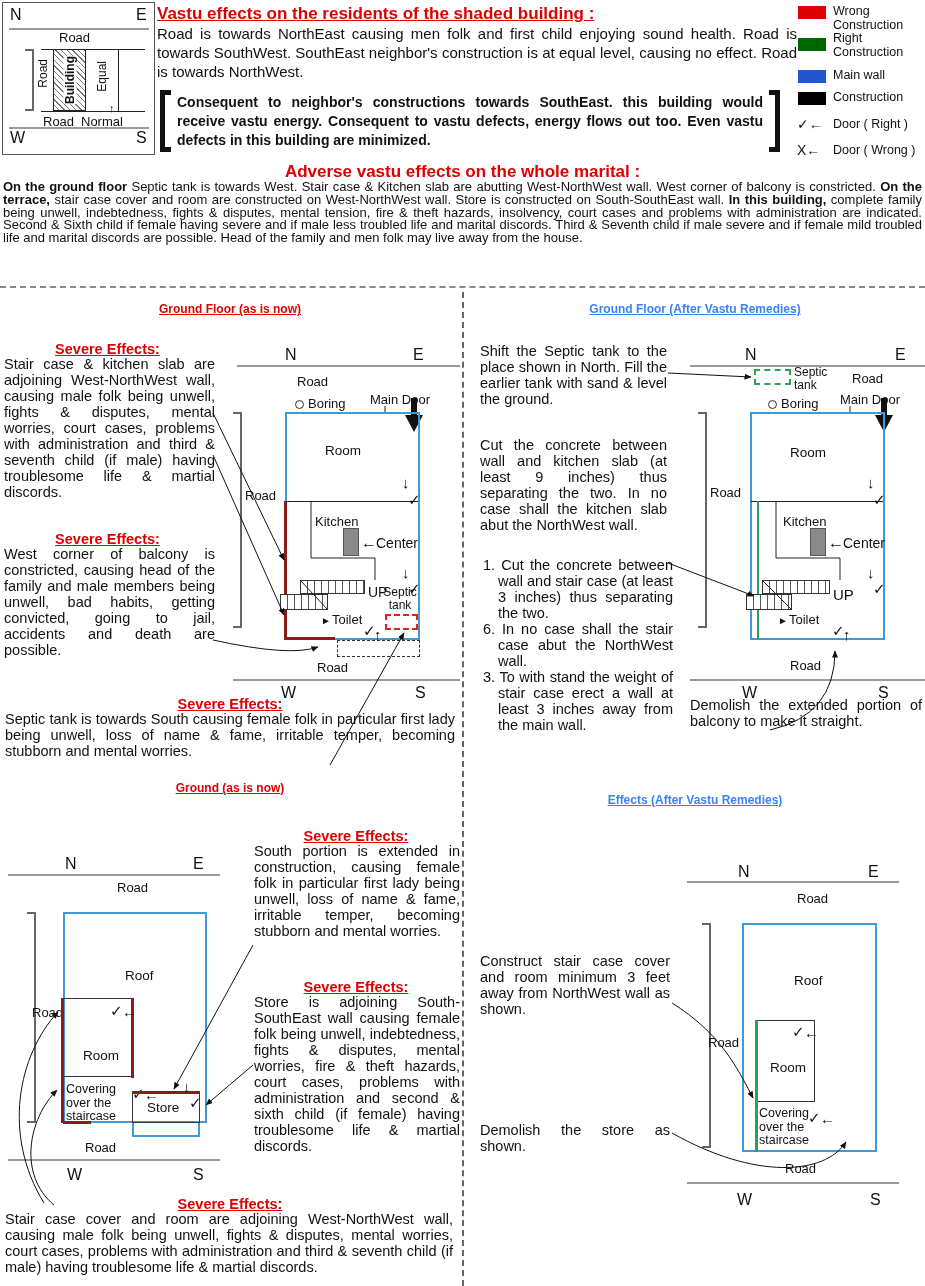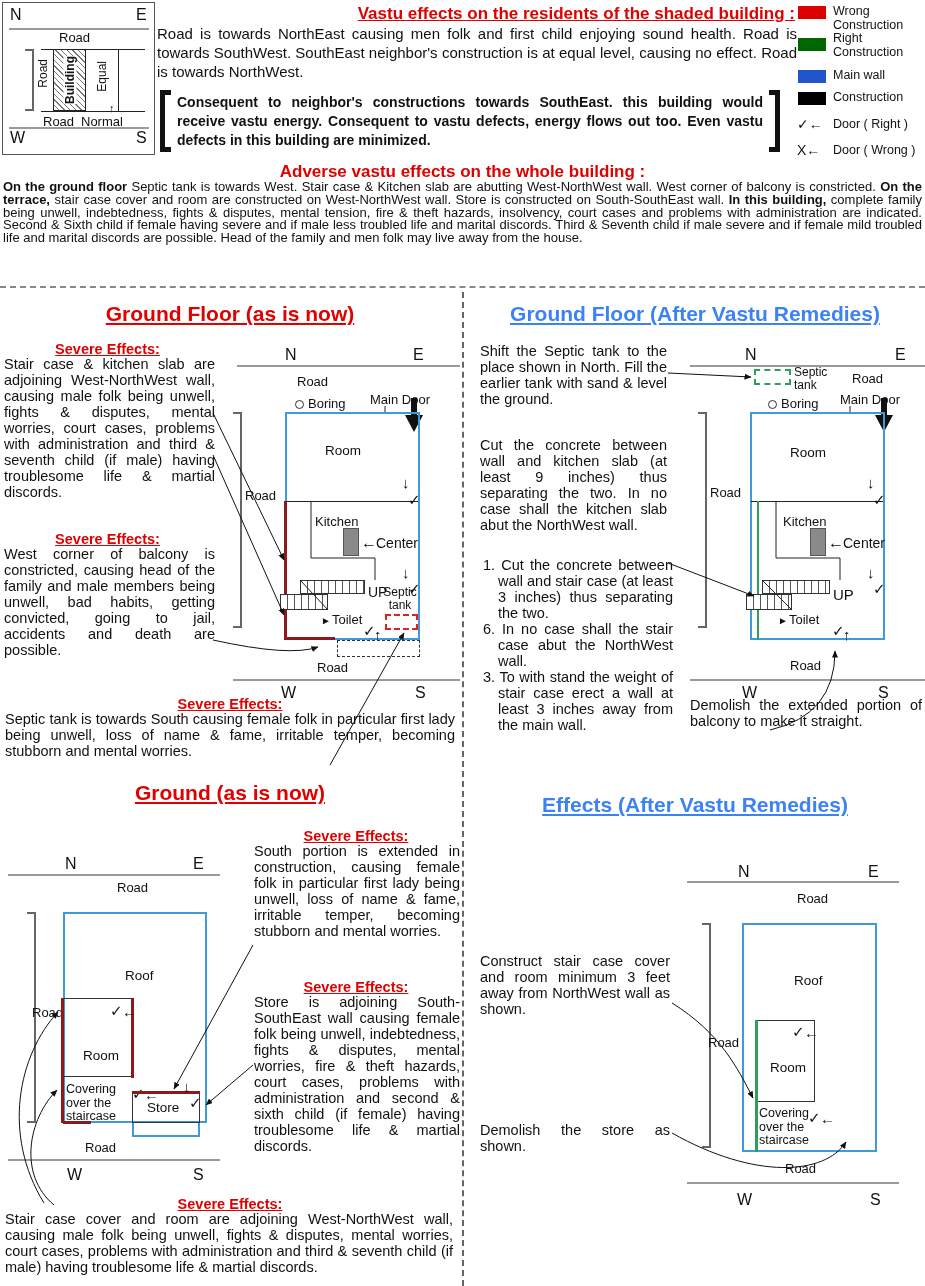--- a/index.html
+++ b/index.html
@@ -11,21 +11,21 @@
   .s12{font-size:12px;line-height:12.5px}
   .s125{font-size:12.5px;line-height:13.5px}
   .cmp{font-size:16px;white-space:nowrap}
   .gl{background:#9a9a9a;height:2px}
   .hln{background:#222;height:1px}
   .bld{border:2px solid #3f9bd8}
   .rw{background:#8b1a1a}
   .gw{background:#2e9e5b}
   .sev{color:#e00000;font-weight:bold;text-decoration:underline;font-size:14.5px;text-align:center}
   .jt{font-size:14.5px;line-height:16px;text-align:justify}
-  .qt{font-weight:bold;font-size:21px;text-decoration:underline;text-align:center}
+  .qt{font-weight:bold;font-size:12px;text-decoration:underline;text-align:center}
   .red{color:#e00000}.green{color:#3b82f6}
   .stairs{border:1px solid #333;background:repeating-linear-gradient(90deg,#fff 0 6px,#555 6px 7px)}
   .chk{font-size:15px}
   .ar{font-weight:bold;font-size:15px}
   .rbr{border-right:2px solid #666;border-top:2px solid #666;border-bottom:2px solid #666;width:9px}
   .vtext{writing-mode:vertical-rl;transform:rotate(180deg);white-space:nowrap}
   .dashred{border:2px dashed #dd2222}
   .dashgrn{border:2px dashed #2e9e5b}
   .dashblk{border:1px dashed #333}
   .cblk{background:#8a8a8a;border:1px solid #555}
@@ -62,21 +62,21 @@
       <span class="abs vtext s12 b" style="left:10px;top:6px;background:#fff">Building</span>
     </div>
     <div class="abs" style="left:83px;top:46px;width:33px;height:62px;border-right:1px solid #222">
       <span class="abs vtext s12" style="left:10px;top:12px">Equal</span>
     </div>
     <span class="abs lbl" style="left:40px;top:111px">Road</span>
     <span class="abs lbl" style="left:78px;top:111px">Normal</span>
     <span class="abs" style="left:106px;top:99px;font-size:11px">↑</span>
   </div>
 
-  <div class="abs red" style="left:157px;top:4px;width:638px;text-align:right;font-weight:bold;font-size:17px;text-decoration:underline">Vastu effects on the residents of the shaded building :</div>
+  <div class="abs red" style="left:157px;top:4px;width:638px;text-align:left;font-weight:bold;font-size:17px;text-decoration:underline">Vastu effects on the residents of the shaded building :</div>
   <div class="abs" style="left:157px;top:24px;width:640px;font-size:15px;line-height:19px;text-align:justify">Road is towards NorthEast causing men folk and first child enjoying sound health. Road is towards SouthWest. SouthEast neighbor's construction is at equal level, causing no effect. Road is towards NorthWest.</div>
 
   <div class="abs" style="left:160px;top:90px;width:620px;height:62px">
     <div class="abs" style="left:0;top:0;width:11px;height:62px;border-left:5px solid #111;border-top:5px solid #111;border-bottom:5px solid #111"></div>
     <div class="abs" style="right:0;top:0;width:11px;height:62px;border-right:5px solid #111;border-top:5px solid #111;border-bottom:5px solid #111"></div>
     <div class="abs b" style="left:17px;top:3px;width:586px;font-size:14px;line-height:19px;text-align:justify">Consequent to neighbor's constructions towards SouthEast. this building would receive vastu energy. Consequent to vastu defects, energy flows out too. Even vastu defects in this building are minimized.</div>
   </div>
 
   <div class="abs" style="left:793px;top:4px;width:132px">
     <div class="abs" style="left: 5px; top: 2px; width: 28px; height: 13px; background-color: rgb(221, 0, 0);"></div>
@@ -86,21 +86,21 @@
     <div class="abs" style="left: 5px; top: 66px; width: 28px; height: 13px; background-color: rgb(34, 85, 204);"></div>
     <div class="abs s125" style="left:40px;top:65px;width:90px">Main wall</div>
     <div class="abs" style="left: 5px; top: 88px; width: 28px; height: 13px; background-color: rgb(0, 0, 0);"></div>
     <div class="abs s125" style="left:40px;top:87px;width:90px">Construction</div>
     <div class="abs" style="left:4px;top:112px;font-size:14px">✓←</div>
     <div class="abs s125" style="left:40px;top:114px;width:92px">Door ( Right )</div>
     <div class="abs" style="left:4px;top:138px;font-size:14px">X←</div>
     <div class="abs s125" style="left:40px;top:140px;width:92px">Door ( Wrong )</div>
   </div>
 
-  <div class="abs red" style="left:0;top:162px;width:925px;text-align:center;font-weight:bold;font-size:17px">Adverse vastu effects on the whole building :</div>
+  <div class="abs red" style="left:0;top:162px;width:925px;text-align:center;font-weight:bold;font-size:17px">Adverse vastu effects on the whole marital :</div>
   <div class="abs" style="left:3px;top:181px;width:919px;font-size:13px;line-height:12.8px;text-align:justify">
     <b>On the ground floor</b><span> Septic tank is towards West. Stair case &amp; Kitchen slab are abutting West-NorthWest wall. West corner of balcony is constricted. </span><b>On the terrace,</b><span> stair case cover and room are constructed on West-NorthWest wall. Store is constructed on South-SouthEast wall. </span><b>In this building,</b><span> complete family being unwell, indebtedness, fights &amp; disputes, mental tension, fire &amp; theft hazards, insolvency, court cases and problems with administration are indicated. Second &amp; Sixth child if female having severe and if male less troubled life and marital discords. Third &amp; Seventh child if male severe and if female mild troubled life and marital discords are possible. Head of the family and men folk may live away from the house.</span>
   </div>
 
   <div class="abs" style="left:0;top:286px;width:925px;border-top:2px dashed #888"></div>
   <div class="abs" style="left:462px;top:292px;height:994px;border-left:2px dashed #666"></div>
 
   <div class="abs qt red" style="left:15px;top:302px;width:430px">Ground Floor (as is now)</div>
   <div class="abs sev" style="left:0;top:341px;width:215px">Severe Effects:</div>
   <div class="abs jt" style="left:4px;top:356px;width:211px">Stair case &amp; kitchen slab are adjoining West-NorthWest wall, causing male folk being unwell, fights &amp; disputes, mental worries, court cases, problems with administration and third &amp; seventh child (if male) having troublesome life &amp; martial discords.</div>

